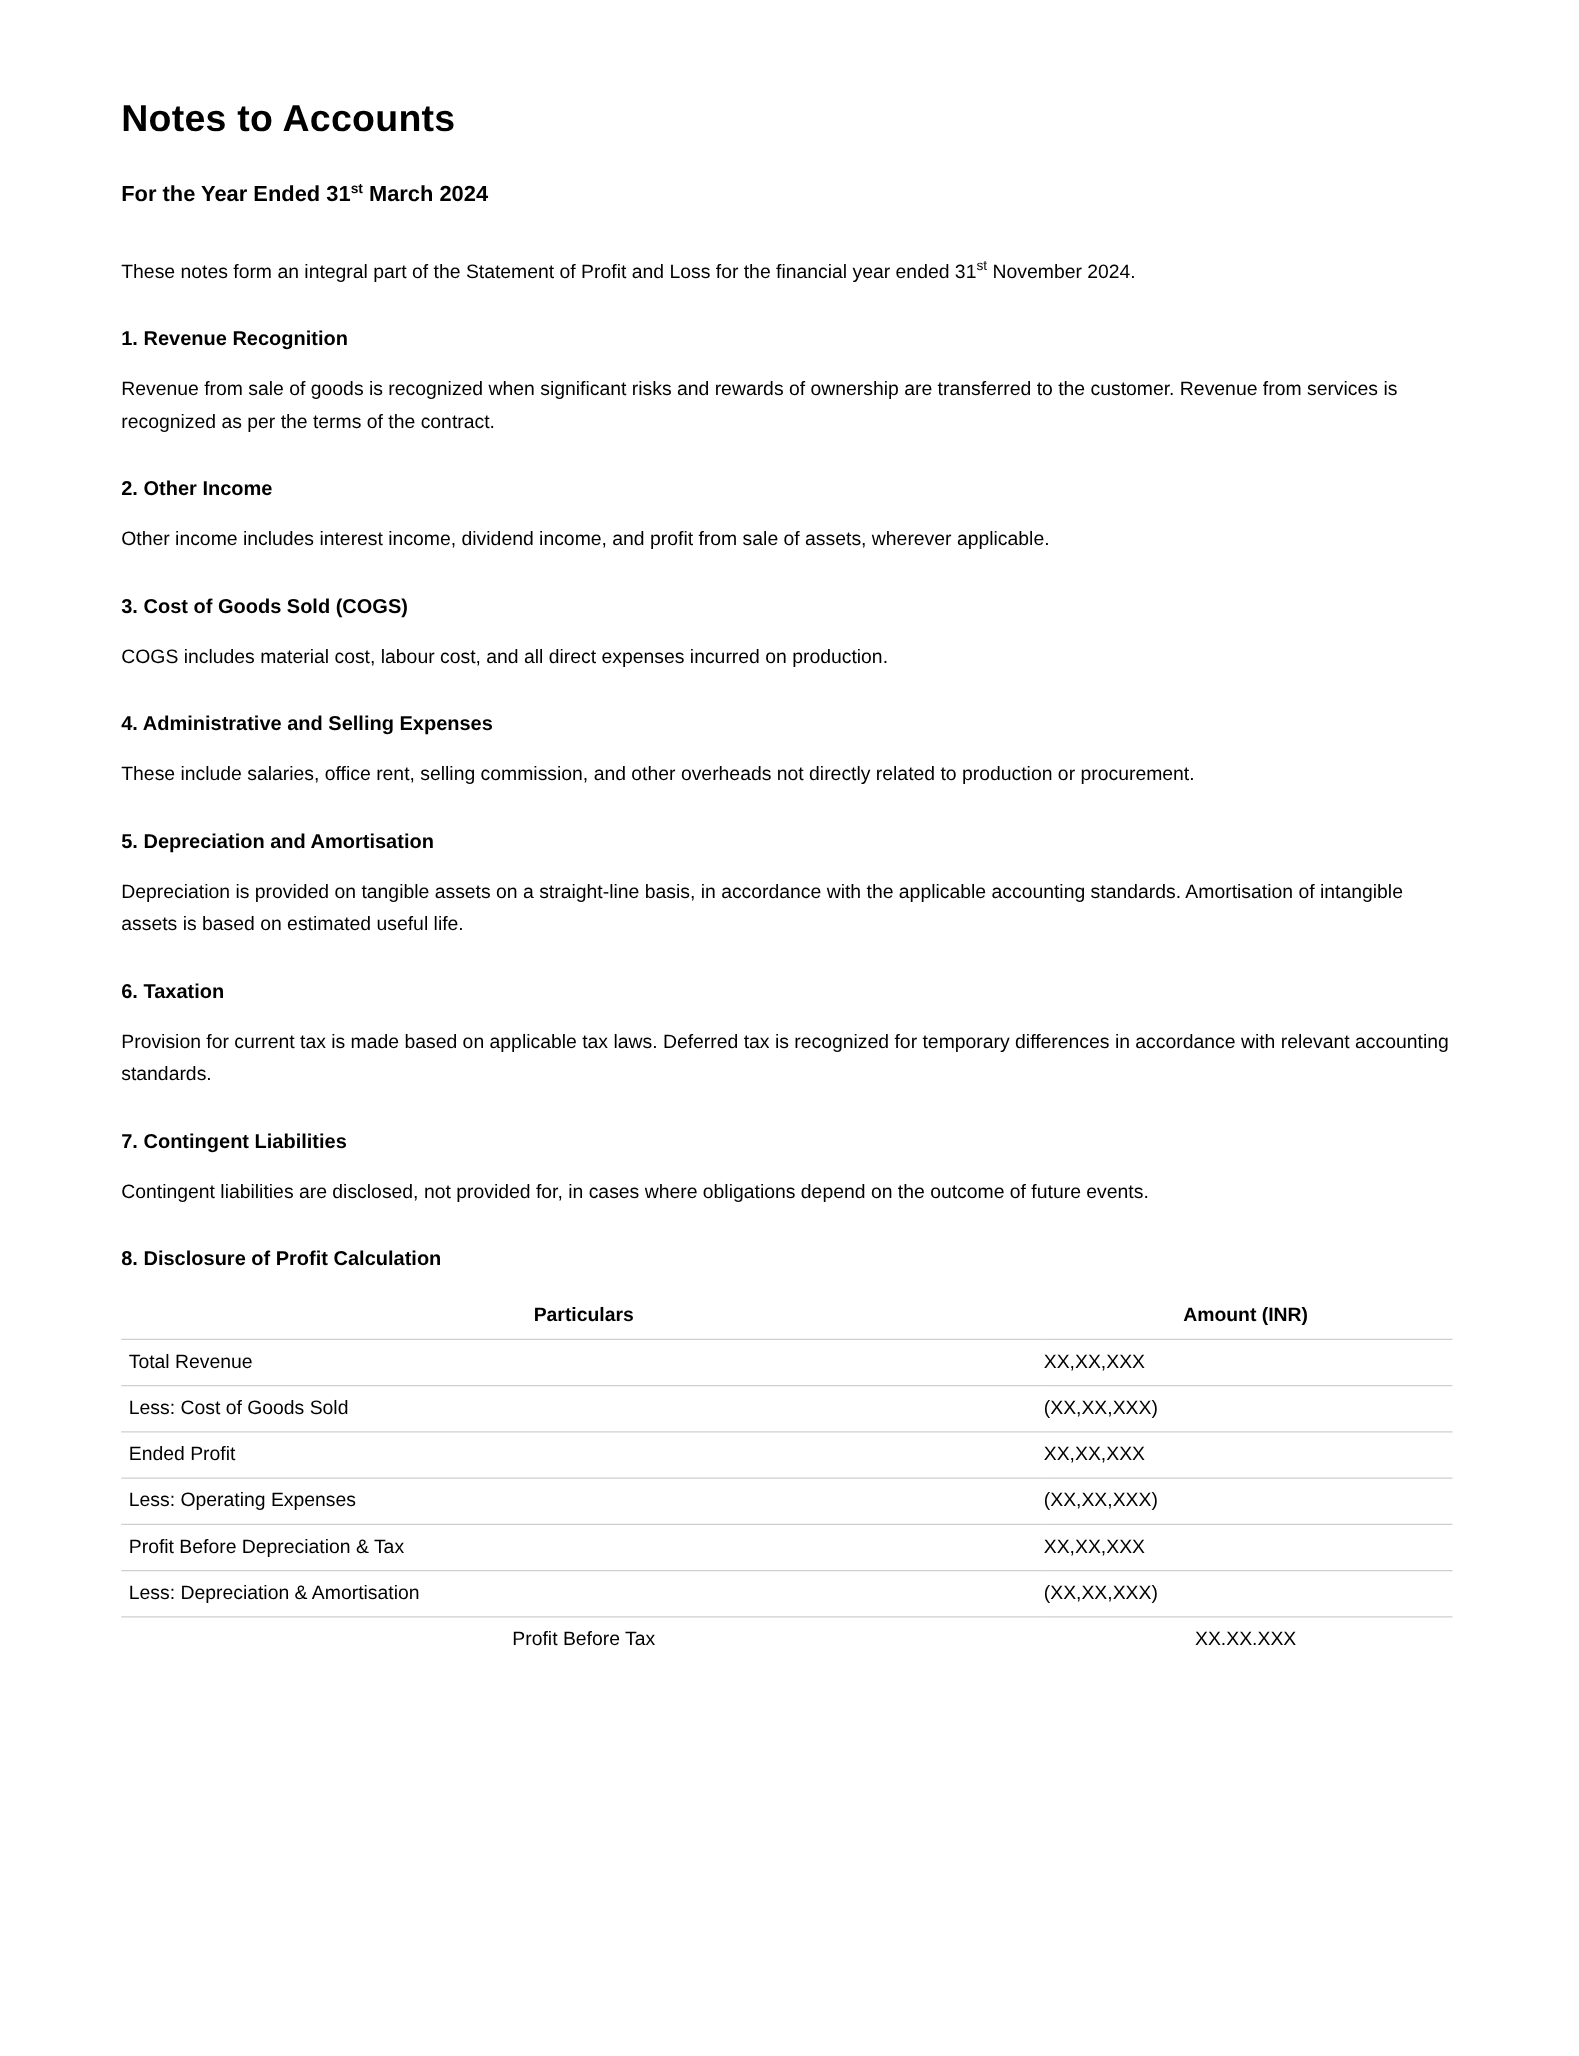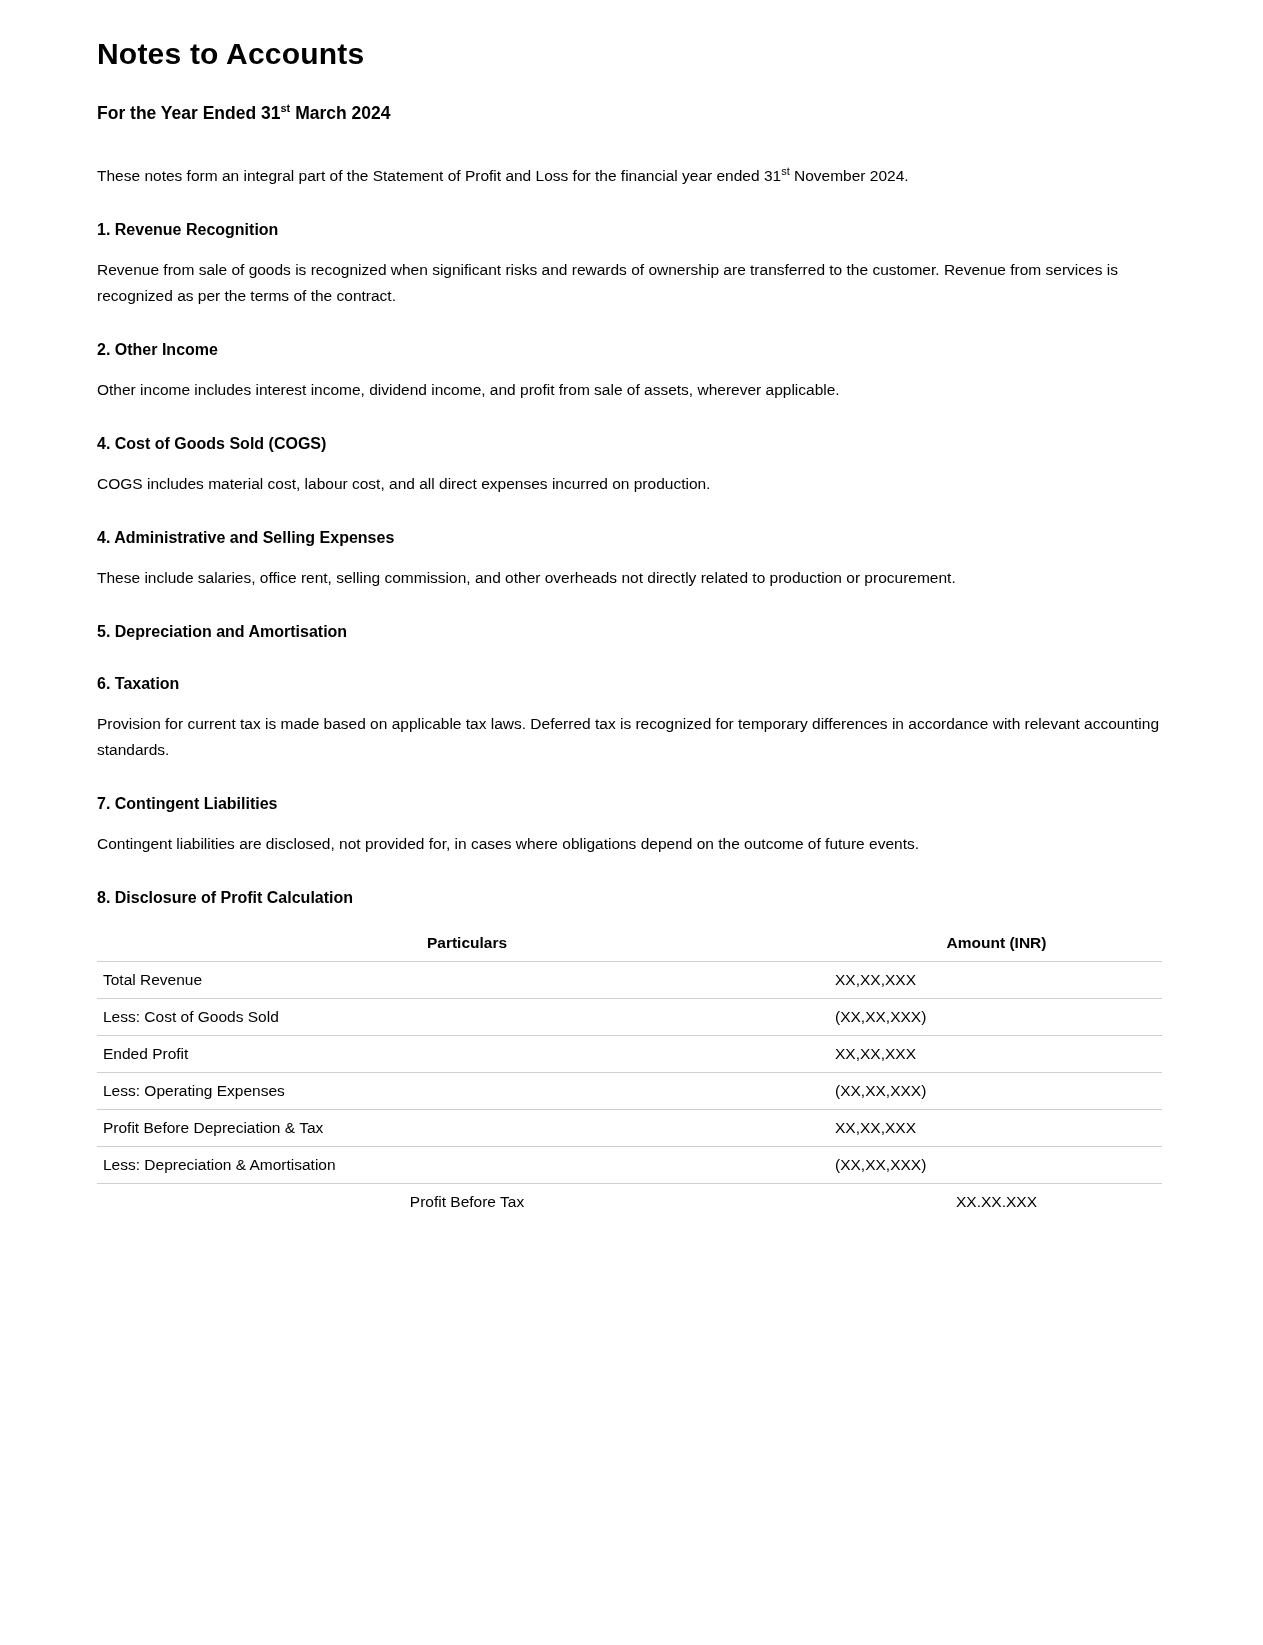--- a/index.html
+++ b/index.html
@@ -11,21 +11,21 @@
     width: 1263px;
     height: 1645px;
     font-family: "Liberation Sans", sans-serif;
     color: #000000;
     -webkit-font-smoothing: antialiased;
   }
   .page {
     box-sizing: border-box;
     width: 1263px;
     height: 1645px;
-    padding: 36px 100px 40px 97px;
+    padding: 78px 100px 40px 97px;
   }
   .content {
     width: 1065px;
   }
   .doc-title {
     font-size: 30px;
     line-height: 36px;
     font-weight: 700;
     margin: 0 0 30px 0;
     letter-spacing: 0.2px;
@@ -101,31 +101,32 @@
       <h3 class="section-heading">1. Revenue Recognition</h3>
       <p class="section-body">Revenue from sale of goods is recognized when significant risks and rewards of ownership are transferred to the customer. Revenue from services is recognized as per the terms of the contract.</p>
     </div>
 
     <div>
       <h3 class="section-heading">2. Other Income</h3>
       <p class="section-body">Other income includes interest income, dividend income, and profit from sale of assets, wherever applicable.</p>
     </div>
 
     <div>
-      <h3 class="section-heading">4. Cost of Goods Sold (COGS)</h3>
+      <h3 class="section-heading">3. Cost of Goods Sold (COGS)</h3>
       <p class="section-body">COGS includes material cost, labour cost, and all direct expenses incurred on production.</p>
     </div>
 
     <div>
       <h3 class="section-heading">4. Administrative and Selling Expenses</h3>
       <p class="section-body">These include salaries, office rent, selling commission, and other overheads not directly related to production or procurement.</p>
     </div>
 
     <div>
       <h3 class="section-heading">5. Depreciation and Amortisation</h3>
+      <p class="section-body">Depreciation is provided on tangible assets on a straight-line basis, in accordance with the applicable accounting standards. Amortisation of intangible assets is based on estimated useful life.</p>
     </div>
 
     <div>
       <h3 class="section-heading">6. Taxation</h3>
       <p class="section-body">Provision for current tax is made based on applicable tax laws. Deferred tax is recognized for temporary differences in accordance with relevant accounting standards.</p>
     </div>
 
     <div>
       <h3 class="section-heading">7. Contingent Liabilities</h3>
       <p class="section-body">Contingent liabilities are disclosed, not provided for, in cases where obligations depend on the outcome of future events.</p>

